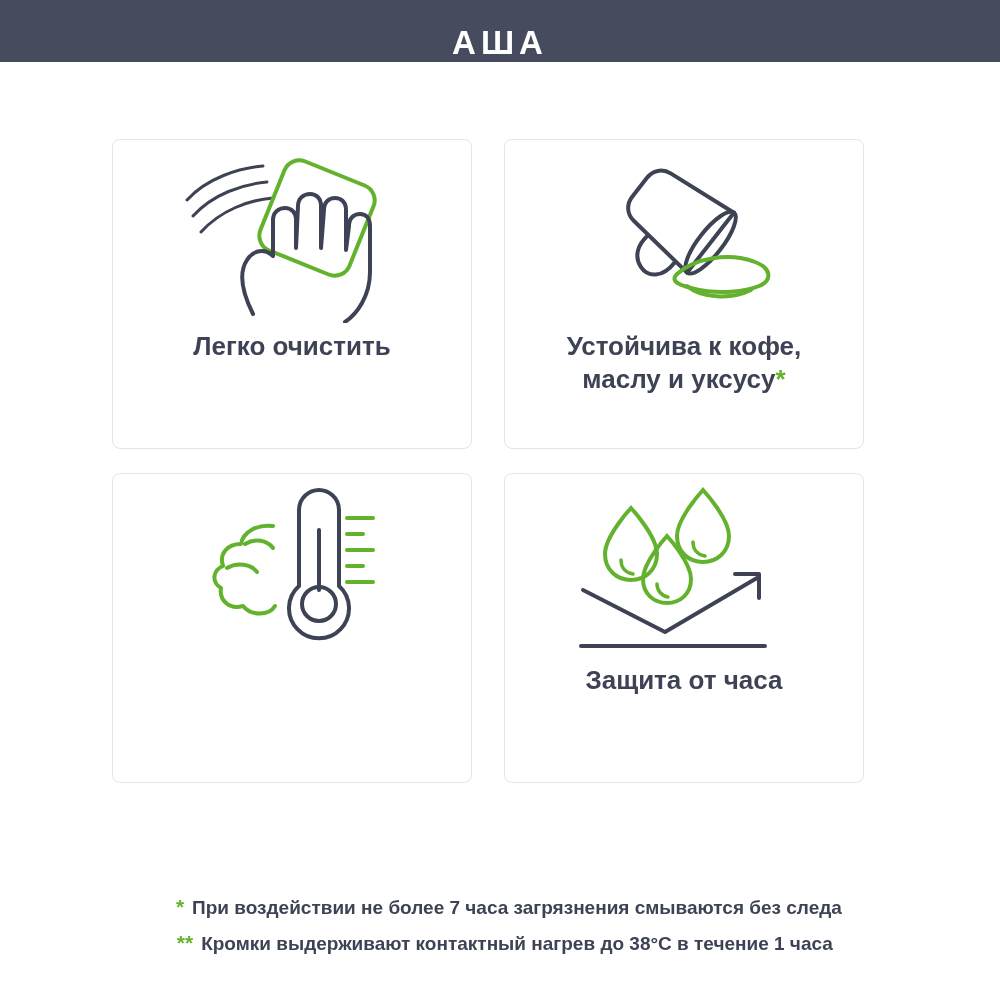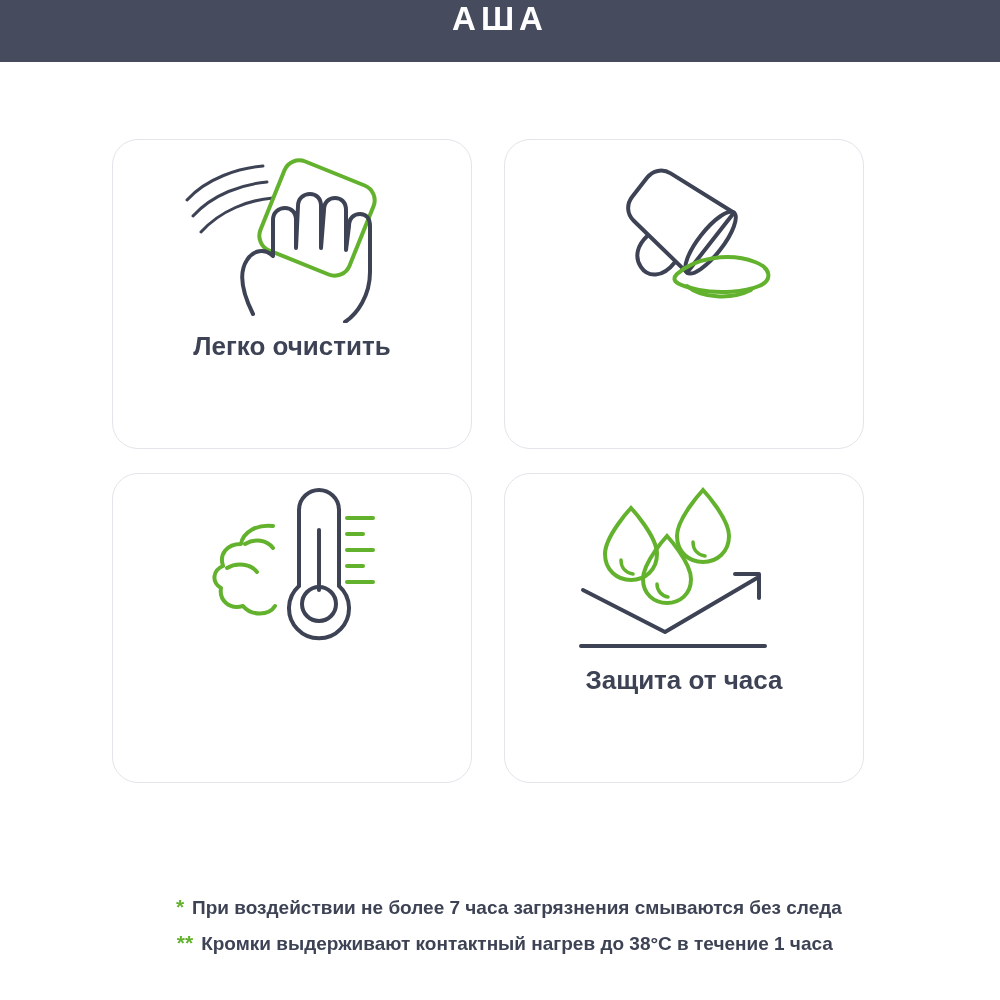--- a/index.html
+++ b/index.html
@@ -22,21 +22,21 @@
   }
   
   .header {
     position: absolute;
     top: 0;
     left: 0;
     width: 1000px;
     height: 62px;
     background: #464c5d;
     display: flex;
-    align-items: flex-start;
+    align-items: flex-end;
     justify-content: center;
   }
   .header-title {
     color: #ffffff;
     font-size: 33px;
     font-weight: bold;
     letter-spacing: 5px;
   }
   
   .grid {
@@ -46,21 +46,21 @@
     width: 776px;
     display: flex;
     flex-wrap: wrap;
     gap: 24px 32px;
   }
   .card {
     width: 360px;
     height: 310px;
     background: #ffffff;
     border: 1.5px solid #e3e5ea;
-    border-radius: 26px;
+    border-radius: 8px;
     box-sizing: border-box;
     display: flex;
     flex-direction: column;
     align-items: center;
     justify-content: flex-start;
     position: relative;
   }
   .card-icon {
     height: 190px;
     display: flex;
@@ -151,20 +151,24 @@
             <path d="M72 30 L148 30 L140 104 C139 114, 131 120, 122 120 L98 120 C89 120, 81 114, 80 104 Z" stroke="#3d4354" stroke-width="4" fill="none" stroke-linejoin="round"></path>
             <ellipse cx="110" cy="30" rx="38" ry="12" stroke="#3d4354" stroke-width="4" fill="none"></ellipse>
             <path d="M147 46 C168 46, 176 58, 172 70 C168 82, 156 86, 144 84" stroke="#3d4354" stroke-width="4" fill="none" stroke-linecap="round"></path>
           </g>
 
           <path d="M108 126 C126 110, 160 104, 186 114 C202 120, 204 132, 190 138
                    C176 144, 150 146, 130 142 C112 138, 100 134, 108 126 Z" stroke="#63b22d" stroke-width="4" fill="none" stroke-linejoin="round"></path>
           <path d="M118 138 C132 150, 162 152, 182 142" stroke="#63b22d" stroke-width="4" fill="none" stroke-linecap="round"></path>
         </svg>
       </div>
+      <div class="card-label">
+        <span style="white-space:pre-line">Устойчива к кофе,
+маслу и уксусу</span><span class="star">*</span>
+      </div>
     </div>
 
     <div class="card">
       <div class="card-icon">
         <svg width="230" height="175" viewBox="0 0 230 175" fill="none" xmlns="http://www.w3.org/2000/svg">
 
           <path d="M96 44 C80 42, 66 50, 64 62 C50 62, 42 72, 46 84 C36 88, 34 100, 44 106
                    C42 118, 52 128, 66 124 C74 134, 92 134, 98 124" stroke="#63b22d" stroke-width="4" fill="none" stroke-linecap="round" stroke-linejoin="round"></path>
           <path d="M68 62 C78 56, 90 58, 96 66" stroke="#63b22d" stroke-width="4" fill="none" stroke-linecap="round"></path>
           <path d="M50 86 C60 80, 74 82, 80 90" stroke="#63b22d" stroke-width="4" fill="none" stroke-linecap="round"></path>

